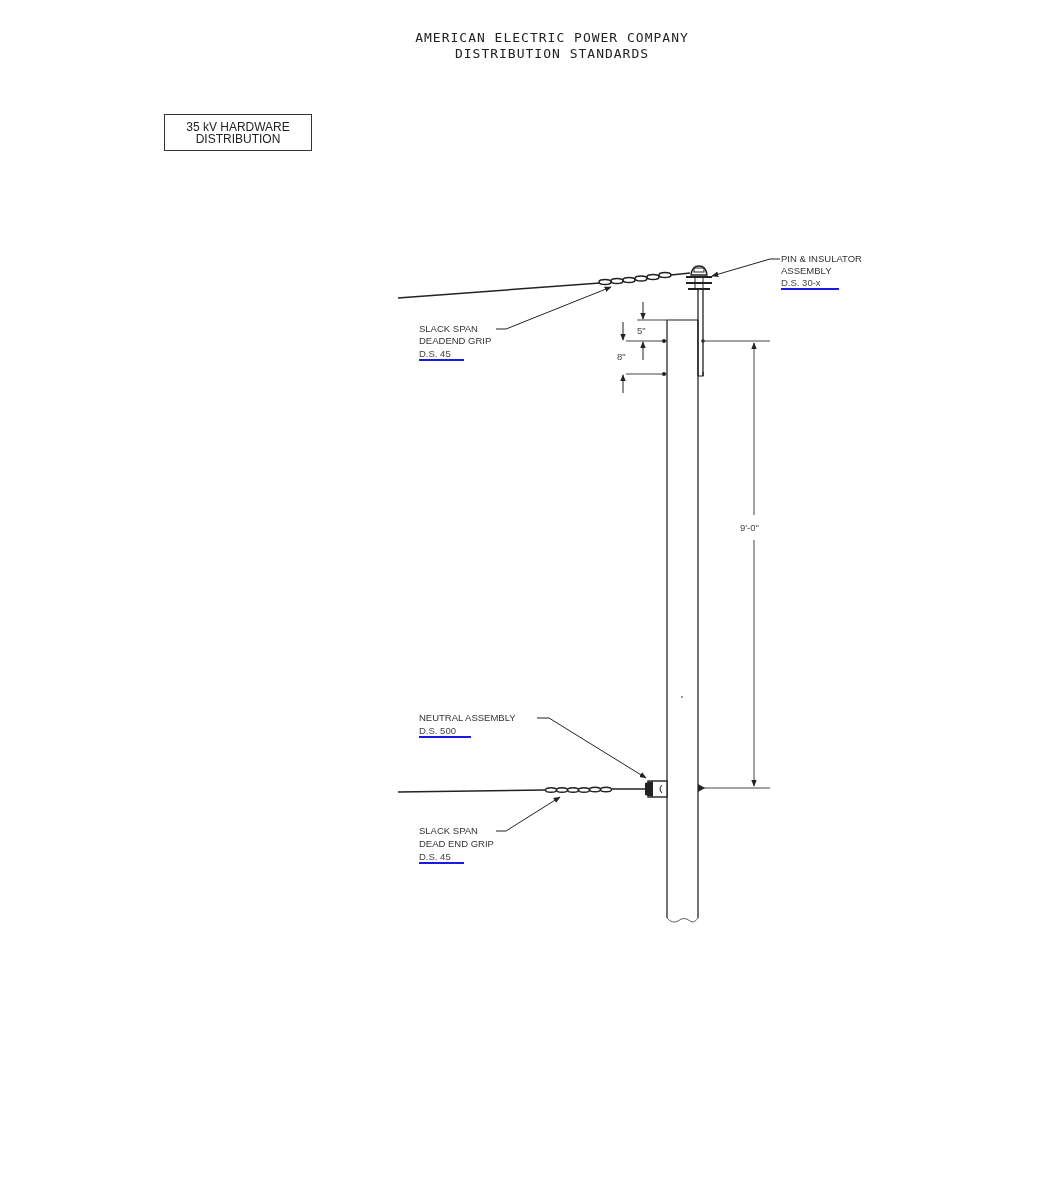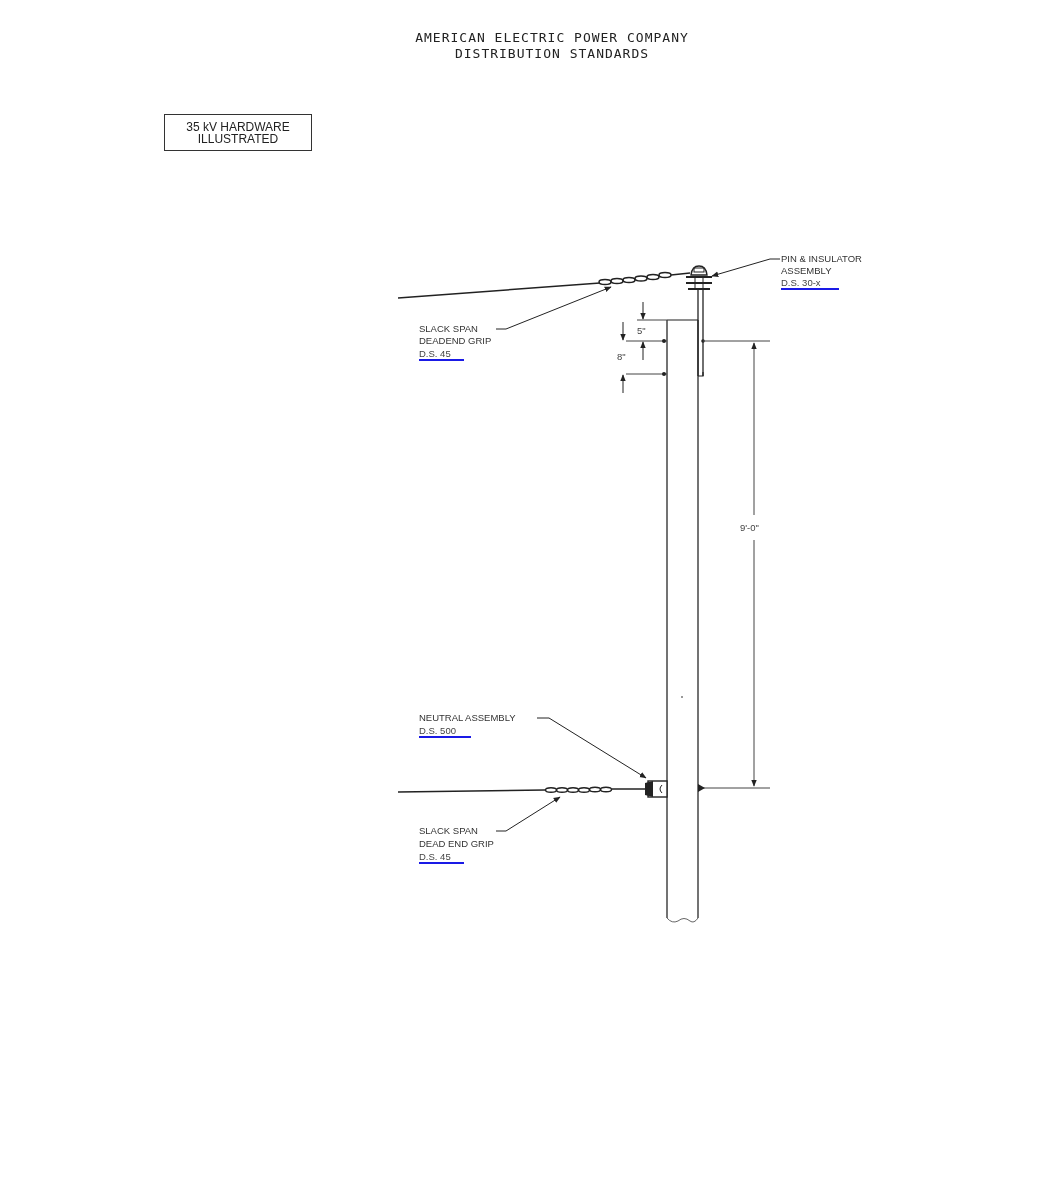--- a/index.html
+++ b/index.html
@@ -15,21 +15,21 @@
 </head>
 <body>
 
 <div class="header">
   <div>AMERICAN ELECTRIC POWER COMPANY</div>
   <div>DISTRIBUTION STANDARDS</div>
 </div>
 
 <div class="hw-box">
   <div>35 kV HARDWARE</div>
-  <div>ILLUSTRATED</div>
+  <div>DISTRIBUTION</div>
 </div>
 
 <svg class="drawing" width="1046" height="1200" viewBox="0 0 1046 1200">
   <defs>
     <marker id="arrow" viewBox="0 0 10 10" refX="9" refY="5" markerWidth="7" markerHeight="7" orient="auto-start-reverse">
       <path d="M0,1 L10,5 L0,9 z" fill="#222"></path>
     </marker>
     <marker id="tick" viewBox="0 0 10 10" refX="5" refY="9" markerWidth="6" markerHeight="6" orient="auto">
       <path d="M1,0 L5,9 L9,0 z" fill="#222"></path>
     </marker>

